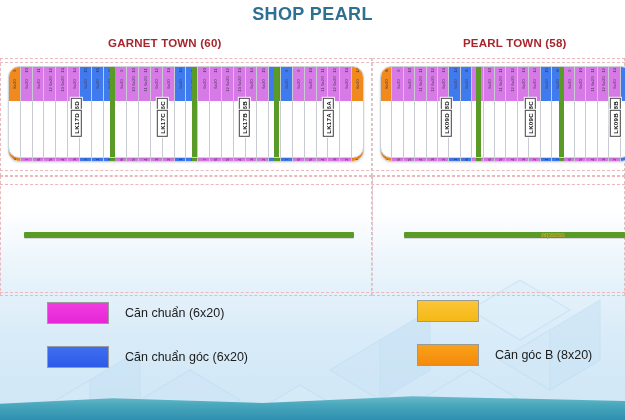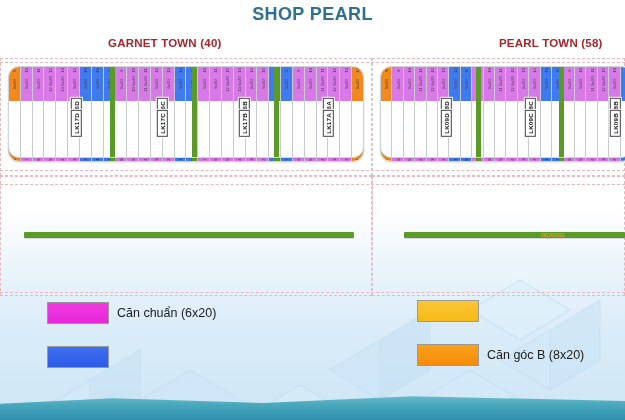--- a/index.html
+++ b/index.html
@@ -23,21 +23,21 @@
   
   #title{
     position:absolute;top:4px;left:0;width:625px;text-align:center;z-index:5;
     font-size:18px;font-weight:bold;color:#2e6f94;letter-spacing:.4px;
   }
   .town-title{
     position:absolute;top:37px;z-index:5;
     font-size:11.5px;font-weight:bold;color:#a8252c;letter-spacing:.2px;
   }
   #town-left{left:108px;}
-  #town-right{left:499px;}
+  #town-right{left:463px;}
 
   
   #plan{position:absolute;left:0;top:58px;width:625px;height:238px;z-index:4;}
   .quad{position:absolute;border:1px dashed #e8b9bd;box-sizing:border-box;}
   .quad.tl{left:0;top:0;width:372px;height:118px;}
   .quad.tr{left:372px;top:0;width:253px;height:118px;}
   .quad.bl{left:0;top:118px;width:372px;height:120px;}
   .quad.br{left:372px;top:118px;width:253px;height:120px;}
   .hdash{position:absolute;left:0;width:625px;border-top:1px dashed #e8b9bd;}
   .vdash{position:absolute;top:0;height:238px;border-left:1px dashed #e0cbd0;}
@@ -97,21 +97,21 @@
   }
 
   
   #legend{position:absolute;left:0;top:296px;width:625px;height:82px;z-index:9;}
   .lg{position:absolute;display:flex;align-items:center;}
   .sw{width:62px;height:22px;border:1px solid #9a9a9a;box-sizing:border-box;}
   .sw.magenta{background:linear-gradient(180deg,#f13ce0,#e626d8);}
   .sw.blue   {background:linear-gradient(180deg,#3f6ff0,#2d5be8);}
   .sw.gold   {background:linear-gradient(180deg,#fbc536,#f5b916);}
   .sw.orange {background:linear-gradient(180deg,#f9a11b,#f58a0b);}
-  .lg .lbl{margin-left:8px;font-size:12.5px;color:#1b1b1b;white-space:nowrap;}
+  .lg .lbl{margin-left:16px;font-size:12.5px;color:#1b1b1b;white-space:nowrap;}
   #lg1{left:47px;top:6px;}
   #lg2{left:47px;top:50px;}
   #lg3{left:417px;top:4px;}
   #lg4{left:417px;top:48px;}
 </style>
 </head>
 <body>
 
 <div id="bg">
   <div class="sky"></div>
@@ -126,21 +126,21 @@
       <polygon points="470,60 520,30 570,60 520,90" fill="#dcf0fa"></polygon>
       <polygon points="90,130 90,190 140,160 140,100" fill="#c7e2f4"></polygon>
       <polygon points="380,90 380,150 430,120 430,60" fill="#c4e0f3"></polygon>
       <polygon points="550,80 550,140 600,110 600,50" fill="#c9e3f5"></polygon>
     </g>
   </svg>
   <div class="wave"></div>
 </div>
 
 <div id="title">SHOP PEARL</div>
-<div class="town-title" id="town-left">GARNET TOWN (40)</div>
+<div class="town-title" id="town-left">GARNET TOWN (60)</div>
 <div class="town-title" id="town-right">PEARL TOWN (58)</div>
 
 <div id="plan">
   <div class="quad tl"></div>
   <div class="quad tr"></div>
   <div class="quad bl"></div>
   <div class="quad br"></div>
   <div class="hdash" style="top:4px"></div>
   <div class="hdash" style="top:112px"></div>
   <div class="hdash" style="top:126px"></div>
@@ -1028,20 +1028,21 @@
     <div class="tag" style="left: 601.76px; top: 60px;">LK09B</div>
   </div>
 
 <div id="legend">
   <div class="lg" id="lg1">
     <div class="sw magenta"></div>
     <div class="lbl">Căn chuẩn (6x20)</div>
   </div>
   <div class="lg" id="lg2">
     <div class="sw blue"></div>
+    <div class="lbl">Căn chuẩn góc (6x20)</div>
   </div>
   <div class="lg" id="lg3">
     <div class="sw gold"></div>
   </div>
   <div class="lg" id="lg4">
     <div class="sw orange"></div>
     <div class="lbl">Căn góc B (8x20)</div>
   </div>
 </div>
 

